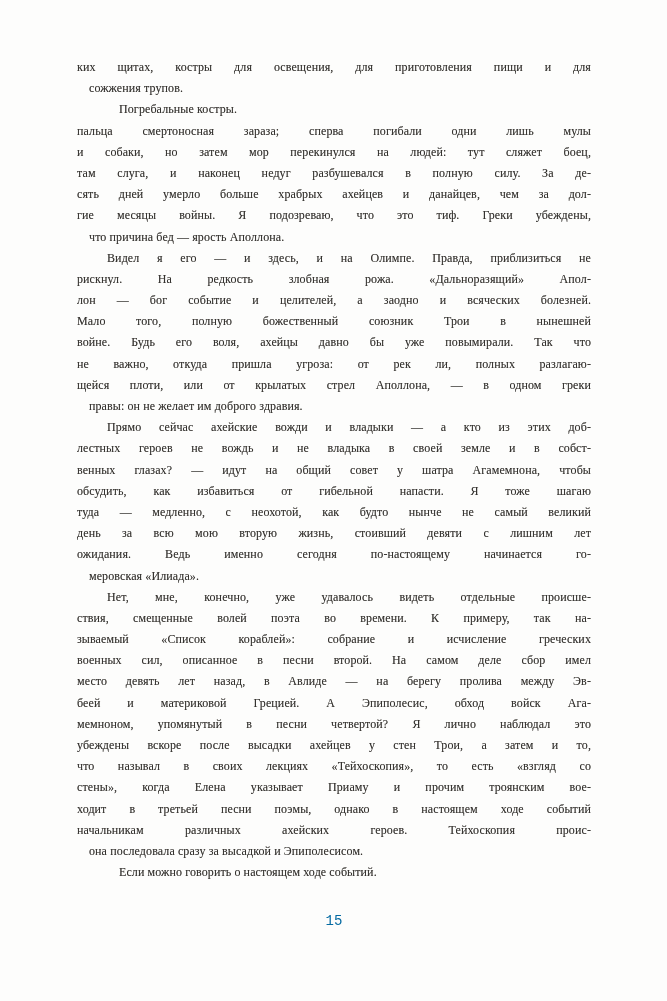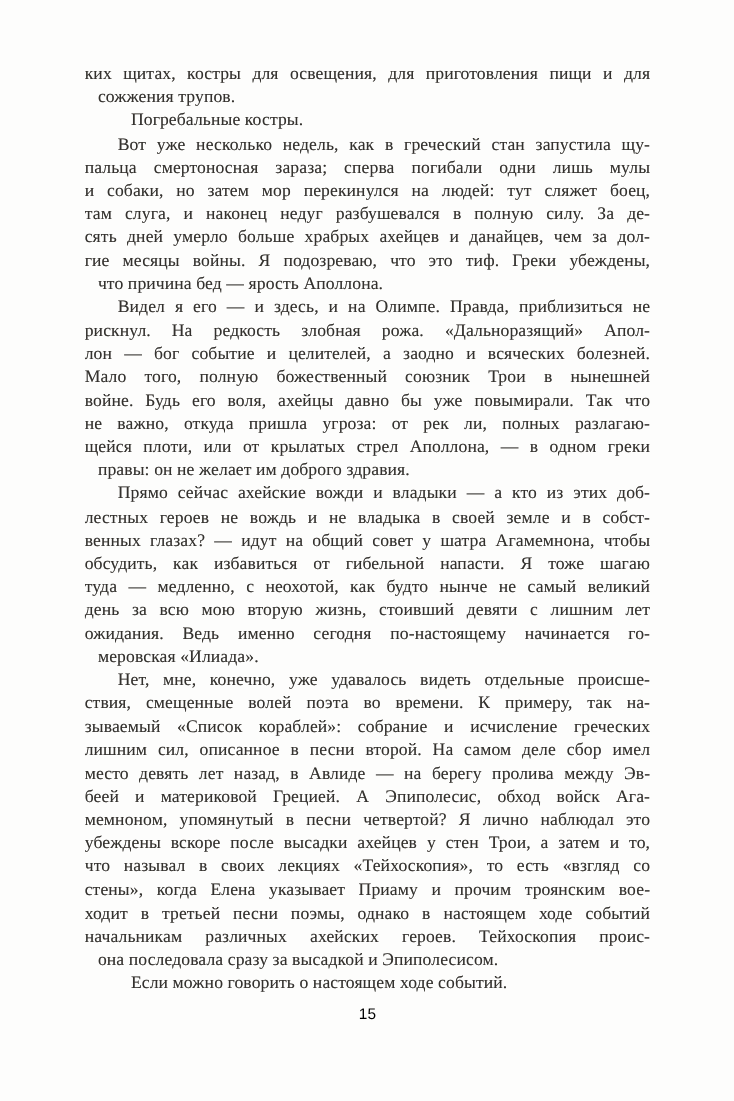--- a/index.html
+++ b/index.html
@@ -15,21 +15,21 @@
     width: 667px;
     height: 1001px;
     background: #fdfdfc;
   }
   .text-block {
     position: absolute;
     left: 77px;
     top: 57px;
     width: 514px;
     font-family: "Liberation Serif", serif;
-    font-size: 16px;
+    font-size: 12px;
     color: #34322f;
     letter-spacing: 0.1px;
     text-shadow: 0 0 0.6px rgba(70, 66, 60, 0.45);
   }
   .line {
     height: 21.2px;
     line-height: 21.2px;
     max-height: 21.2px;
     overflow: hidden;
     text-align: justify;
@@ -41,34 +41,33 @@
   }
   .line.indent {
     text-indent: 30px;
   }
   .page-number {
     position: absolute;
     left: 77px;
     top: 913px;
     width: 514px;
     text-align: center;
-    font-family: Liberation Sans, sans-serif;
+    font-family: Liberation Mono, monospace;
     font-size: 14px;
-    color: #000000;
+    color: #0369a1;
   }
 </style>
 </head>
 <body>
 
 <div class="sheet">
   <div class="text-block" id="text-block">
       <div class="line">ких щитах, костры для освещения, для приготовления пищи и для</div>
       <div class="line end">сожжения трупов.</div>
       <div class="line indent end">Погребальные костры.</div>
-      <div class="line indent">Вот уже несколько недель, как в греческий стан запустила щу-</div>
       <div class="line">пальца смертоносная зараза; сперва погибали одни лишь мулы</div>
       <div class="line">и собаки, но затем мор перекинулся на людей: тут сляжет боец,</div>
       <div class="line">там слуга, и наконец недуг разбушевался в полную силу. За де-</div>
       <div class="line">сять дней умерло больше храбрых ахейцев и данайцев, чем за дол-</div>
       <div class="line">гие месяцы войны. Я подозреваю, что это тиф. Греки убеждены,</div>
       <div class="line end">что причина бед — ярость Аполлона.</div>
       <div class="line indent">Видел я его — и здесь, и на Олимпе. Правда, приблизиться не</div>
       <div class="line">рискнул. На редкость злобная рожа. «Дальноразящий» Апол-</div>
       <div class="line">лон — бог событие и целителей, а заодно и всяческих болезней.</div>
       <div class="line">Мало того, полную божественный союзник Трои в нынешней</div>
@@ -80,21 +79,21 @@
       <div class="line">лестных героев не вождь и не владыка в своей земле и в собст-</div>
       <div class="line">венных глазах? — идут на общий совет у шатра Агамемнона, чтобы</div>
       <div class="line">обсудить, как избавиться от гибельной напасти. Я тоже шагаю</div>
       <div class="line">туда — медленно, с неохотой, как будто нынче не самый великий</div>
       <div class="line">день за всю мою вторую жизнь, стоивший девяти с лишним лет</div>
       <div class="line">ожидания. Ведь именно сегодня по-настоящему начинается го-</div>
       <div class="line end">меровская «Илиада».</div>
       <div class="line indent">Нет, мне, конечно, уже удавалось видеть отдельные происше-</div>
       <div class="line">ствия, смещенные волей поэта во времени. К примеру, так на-</div>
       <div class="line">зываемый «Список кораблей»: собрание и исчисление греческих</div>
-      <div class="line">лишним сил, описанное в песни второй. На самом деле сбор имел</div>
+      <div class="line">военных сил, описанное в песни второй. На самом деле сбор имел</div>
       <div class="line">место девять лет назад, в Авлиде — на берегу пролива между Эв-</div>
       <div class="line">беей и материковой Грецией. А Эпиполесис, обход войск Ага-</div>
       <div class="line">мемноном, упомянутый в песни четвертой? Я лично наблюдал это</div>
       <div class="line">убеждены вскоре после высадки ахейцев у стен Трои, а затем и то,</div>
       <div class="line">что называл в своих лекциях «Тейхоскопия», то есть «взгляд со</div>
       <div class="line">стены», когда Елена указывает Приаму и прочим троянским вое-</div>
       <div class="line">ходит в третьей песни поэмы, однако в настоящем ходе событий</div>
       <div class="line">начальникам различных ахейских героев. Тейхоскопия проис-</div>
       <div class="line end">она последовала сразу за высадкой и Эпиполесисом.</div>
       <div class="line indent end">Если можно говорить о настоящем ходе событий.</div>

